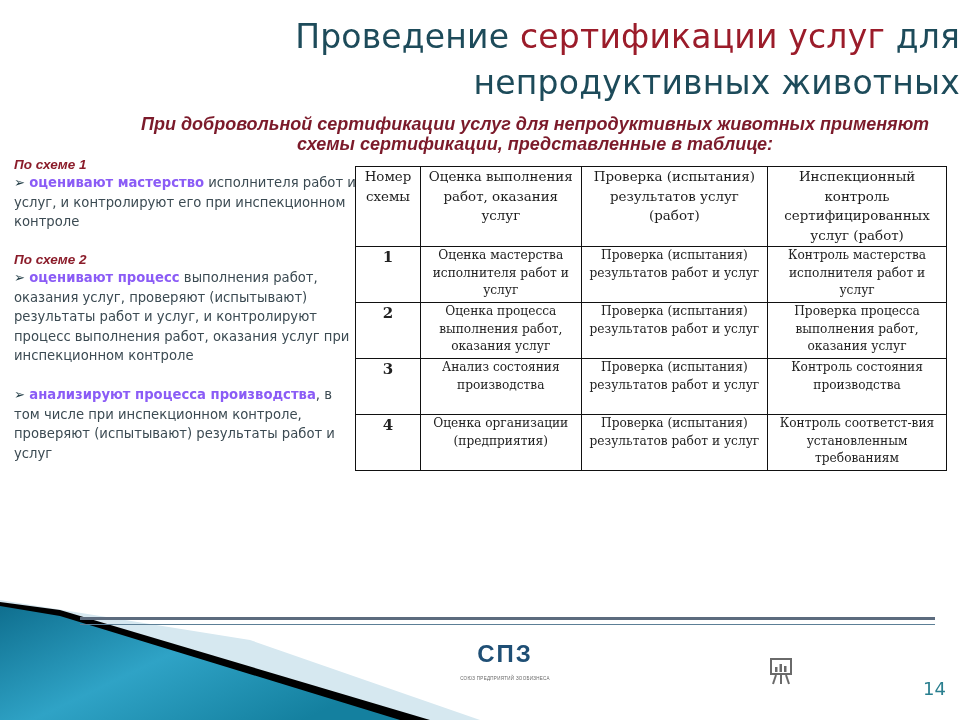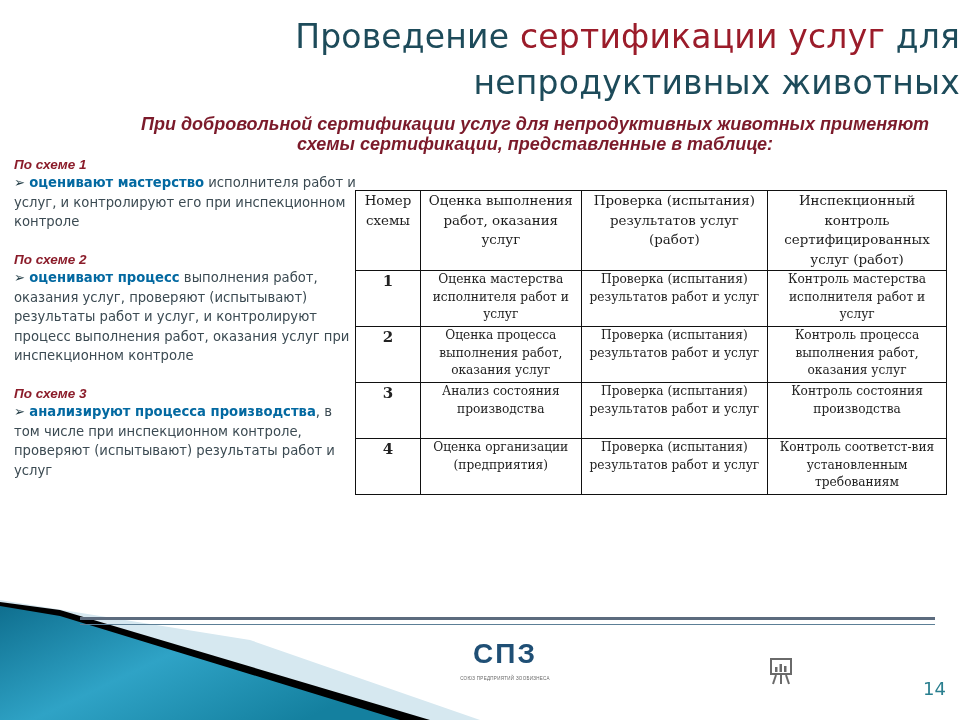--- a/index.html
+++ b/index.html
@@ -2,34 +2,34 @@
 <html><head>
 <meta charset="utf-8">
 <style>
   html, body { margin: 0; padding: 0; }
   body { width: 960px; height: 720px; background: #ffffff; position: relative; overflow: hidden; font-family: "DejaVu Sans", sans-serif; }
   .title { position: absolute; left: 0; top: 14px; width: 960px; text-align: right; font-family: "DejaVu Sans", sans-serif; font-size: 33px; line-height: 46px; color: #1d4b5a; letter-spacing: 0.2px; }
   .title .accent { color: #9b1c2a; }
   .subtitle { position: absolute; left: 140px; top: 114px; width: 790px; text-align: center; font-family: "Liberation Sans", sans-serif; font-style: italic; font-weight: bold; font-size: 18px; line-height: 20px; color: #7b1a2a; }
   .scheme { position: absolute; left: 14px; width: 342px; font-family: "DejaVu Sans", sans-serif; font-size: 13.2px; line-height: 19.5px; color: #3b4a52; }
   .scheme .label { font-family: "Liberation Sans", sans-serif; font-style: italic; font-weight: bold; color: #8b1c2a; font-size: 13.5px; line-height: 17px; }
-  .scheme .bold { font-weight: bold; color: #0369a1; }
+  .scheme .bold { font-weight: bold; color: #8b5cf6; }
   .scheme.wide { width: 926px; text-align: justify; }
   .scheme .arrow { font-weight: bold; color: #1f3a44; }
-  table.grid { position: absolute; left: 355px; top: 166px; width: 592px; border-collapse: collapse; font-family: "DejaVu Serif", serif; color: #222; margin-top: 24px; }
+  table.grid { position: absolute; left: 355px; top: 166px; width: 592px; border-collapse: collapse; font-family: "DejaVu Serif", serif; color: #222; }
   table.grid th, table.grid td { border: 1px solid #111; text-align: center; vertical-align: top; padding: 0 3px; }
   table.grid th { font-weight: normal; font-size: 13.4px; line-height: 19.5px; height: 79px; color: #1c1c1c; }
   table.grid td { font-size: 12.2px; line-height: 17.5px; height: 55px; }
   table.grid td.num { font-size: 15px; font-weight: bold; line-height: 20px; }
   .col0 { width: 58px; } .col1 { width: 154px; } .col2 { width: 180px; } .col3 { width: 172px; }
   .rule1 { position: absolute; left: 80px; top: 617px; width: 855px; height: 3px; background: #5c6b7e; }
   .rule2 { position: absolute; left: 80px; top: 624px; width: 855px; height: 1px; background: #5c7f96; }
   .swoosh { position: absolute; left: 0; top: 580px; }
   .logo { position: absolute; left: 450px; top: 634px; width: 110px; height: 50px; }
-  .logo-text { position: absolute; left: 0; top: 0; width: 110px; text-align: center; font-family: "Liberation Sans", sans-serif; font-weight: bold; font-size: 28px; line-height: 40px; color: #1f4f75; letter-spacing: 2px; }
+  .logo-text { position: absolute; left: 0; top: 0; width: 110px; text-align: center; font-family: "Liberation Sans", sans-serif; font-weight: bold; font-size: 24px; line-height: 40px; color: #1f4f75; letter-spacing: 2px; }
   .logo-sub { position: absolute; left: 0; top: 42px; width: 110px; text-align: center; font-size: 4.5px; color: #666; letter-spacing: 0.3px; font-family: "Liberation Sans", sans-serif; }
   .myshared { position: absolute; left: 768px; top: 656px; font-family: "DejaVu Sans", sans-serif; font-size: 24px; color: #6a6a6a; }
   .myshared .ico { display: inline-block; vertical-align: middle; margin-right: 4px; }
   .pagenum { position: absolute; left: 923px; top: 678px; font-family: "DejaVu Sans", sans-serif; font-size: 18px; color: #2a7f8f; }
 </style>
 </head>
 <body>
 
 <div class="title">
   <span>Проведение </span><span class="accent">сертификации услуг</span><span> для</span><br>
@@ -42,21 +42,20 @@
   <div class="label">По схеме 1</div>
   <div><span class="arrow">➢</span> <span class="bold">оценивают мастерство</span><span> исполнителя работ и услуг, и контролируют его при инспекционном контроле</span></div>
 </div>
 
 <div class="scheme" style="top:251px;">
   <div class="label">По схеме 2</div>
   <div><span class="arrow">➢</span> <span class="bold">оценивают процесс</span><span> выполнения работ, оказания услуг, проверяют (испытывают) результаты работ и услуг, и контролируют процесс выполнения работ, оказания услуг при инспекционном контроле</span></div>
 </div>
 
 <div class="scheme" style="top:385px;">
-  <div class="label">По схеме 3</div>
   <div><span class="arrow">➢</span> <span class="bold">анализируют процесса производства</span><span>, в том числе при инспекционном контроле, проверяют (испытывают) результаты работ и услуг</span></div>
 </div>
 
 <div class="scheme wide" style="top:500px;">
 </div>
 
 <table class="grid">
   <thead>
     <tr>
       <th class="col0">Номер схемы</th>
@@ -69,21 +68,21 @@
     <tr>
       <td class="num">1</td>
       <td>Оценка мастерства исполнителя работ и услуг</td>
       <td>Проверка (испытания) результатов работ и услуг</td>
       <td>Контроль мастерства исполнителя работ и услуг</td>
     </tr>
     <tr>
       <td class="num">2</td>
       <td>Оценка процесса выполнения работ, оказания услуг</td>
       <td>Проверка (испытания) результатов работ и услуг</td>
-      <td>Контроль процесса выполнения работ, оказания услуг</td>
+      <td>Проверка процесса выполнения работ, оказания услуг</td>
     </tr>
     <tr>
       <td class="num">3</td>
       <td>Анализ состояния производства</td>
       <td>Проверка (испытания) результатов работ и услуг</td>
       <td>Контроль состояния производства</td>
     </tr>
     <tr>
       <td class="num">4</td>
       <td>Оценка организации (предприятия)</td>

